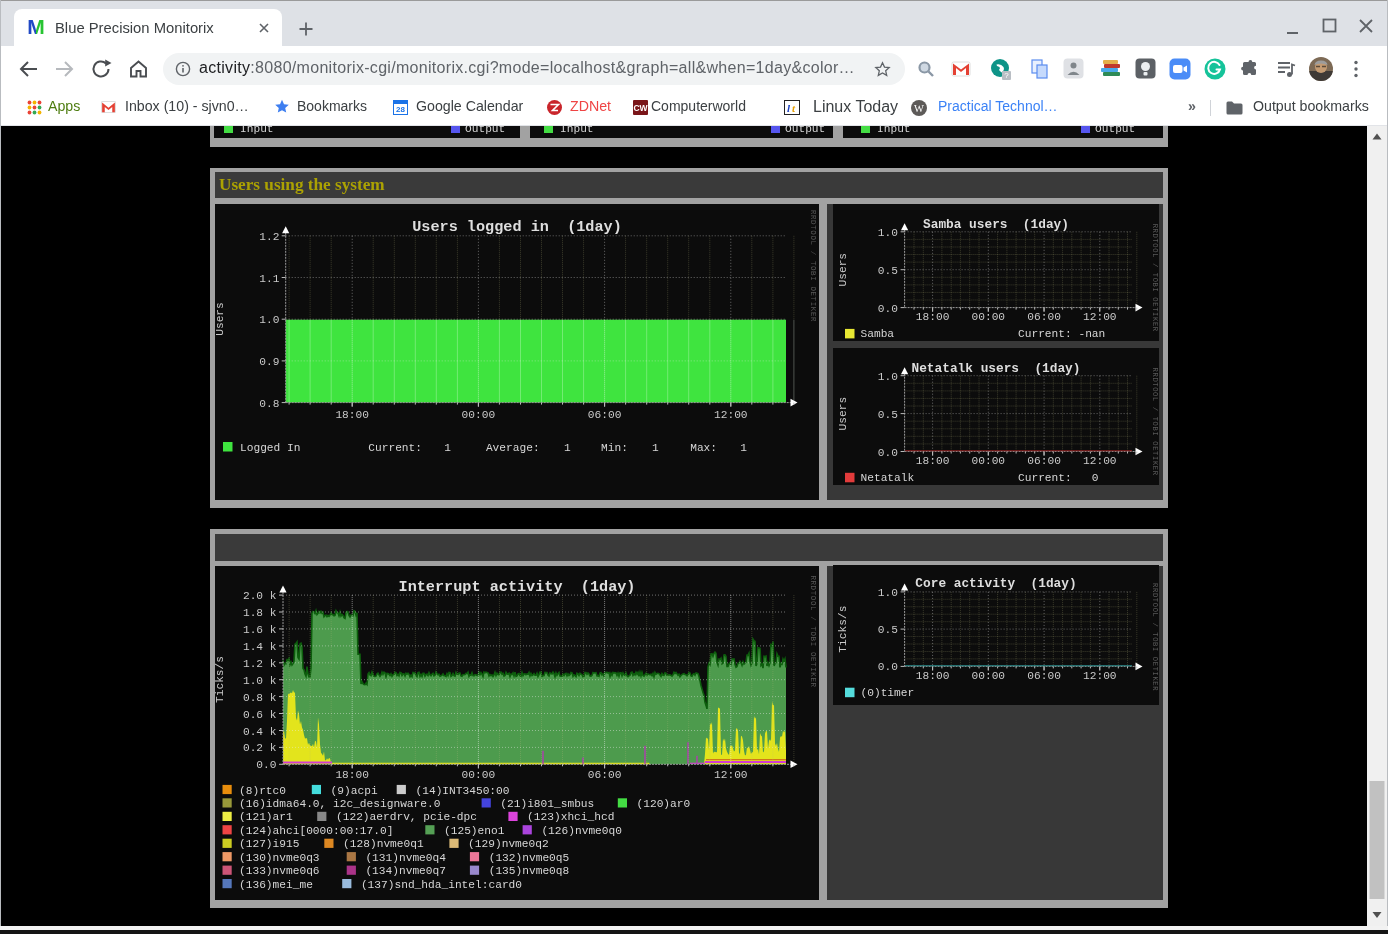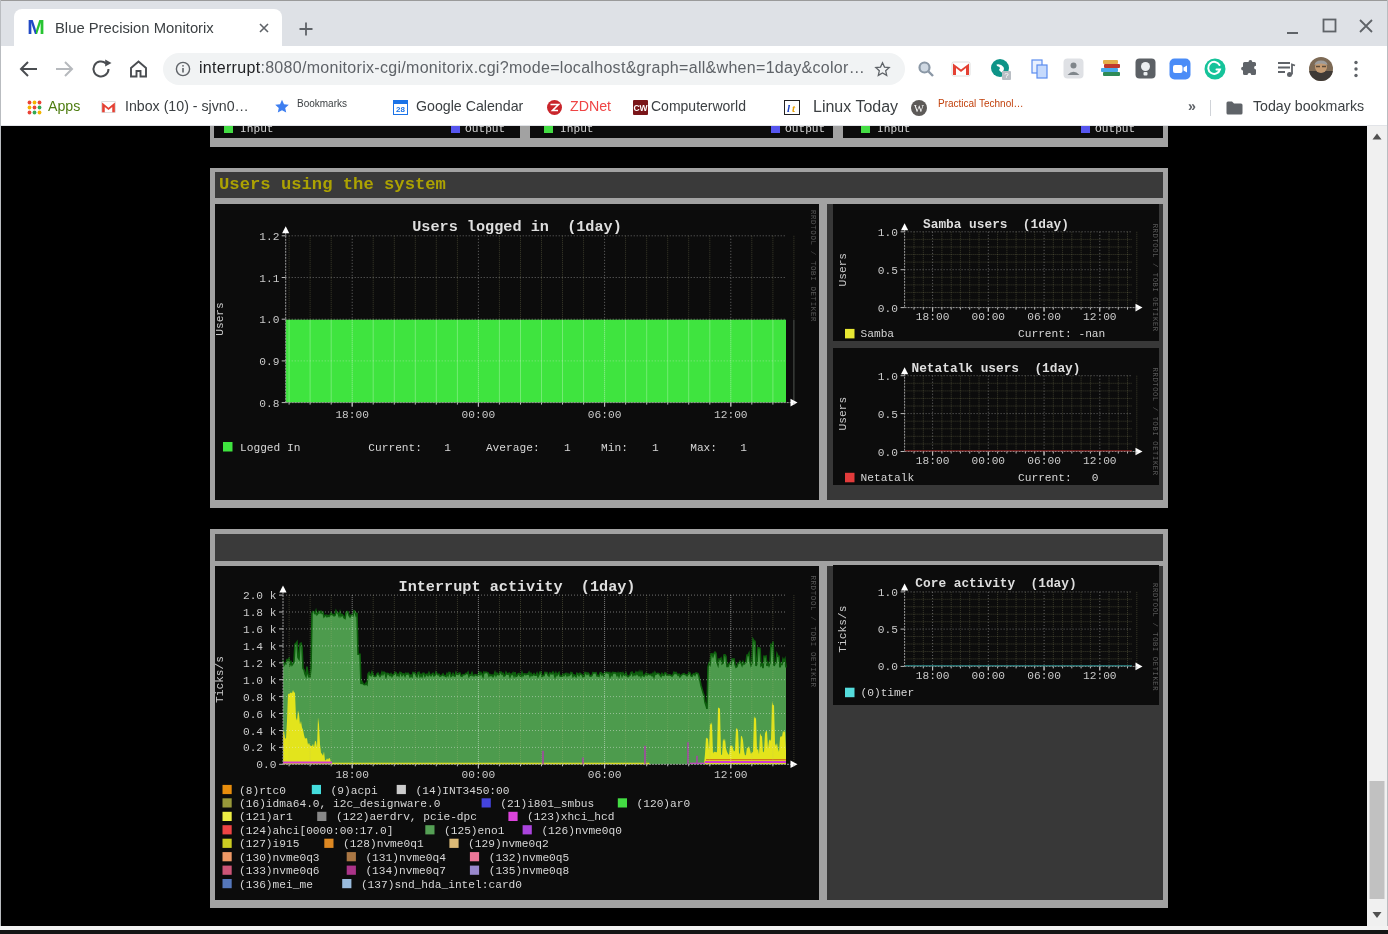--- a/index.html
+++ b/index.html
@@ -45,21 +45,21 @@
     </svg>
     <svg style="position:absolute;left:127px;top:57px" width="23" height="24" viewBox="0 0 23 24">
       <path d="M4 11 L11.5 4.5 L19 11 V19.5 H13.5 V14 H9.5 V19.5 H4 Z" stroke="#4a4d51" stroke-width="1.9" fill="none"></path>
     </svg>
     <div style="position:absolute;left:163px;top:53px;width:742px;height:32px;background:#f1f3f4;border-radius:16px"></div>
     <svg style="position:absolute;left:175px;top:61px" width="16" height="16" viewBox="0 0 16 16">
       <circle cx="8" cy="8" r="6.6" stroke="#5f6368" stroke-width="1.4" fill="none"></circle>
       <path d="M8 7 V11.4" stroke="#5f6368" stroke-width="1.6"></path>
       <circle cx="8" cy="4.8" r="0.9" fill="#5f6368"></circle>
     </svg>
-    <div style="position:absolute;left:199px;top:59px;font-family:'Liberation Sans', sans-serif;font-size:16px;letter-spacing:0.3px;color:#5f6368;white-space:nowrap"><span style="color:#202124">interrupt</span>:8080/monitorix-cgi/monitorix.cgi?mode=localhost&amp;graph=all&amp;when=1day&amp;color…</div>
+    <div style="position:absolute;left:199px;top:59px;font-family:'Liberation Sans', sans-serif;font-size:16px;letter-spacing:0.3px;color:#5f6368;white-space:nowrap"><span style="color:#202124">activity</span>:8080/monitorix-cgi/monitorix.cgi?mode=localhost&amp;graph=all&amp;when=1day&amp;color…</div>
     <svg style="position:absolute;left:874px;top:61px" width="17" height="17" viewBox="0 0 17 17">
       <path d="M8.5 1.8 L10.5 6.1 L15.2 6.6 L11.7 9.8 L12.7 14.4 L8.5 12 L4.3 14.4 L5.3 9.8 L1.8 6.6 L6.5 6.1 Z" stroke="#5f6368" stroke-width="1.3" fill="none"></path>
     </svg>
 <svg style="position:absolute;left:916px;top:59px" width="20" height="20" viewBox="0 0 20 20">
       <circle cx="8.5" cy="8.5" r="5" stroke="#8a97a5" stroke-width="2.2" fill="#cfd8e2"></circle>
       <path d="M12.5 12.5 L17 17" stroke="#8a97a5" stroke-width="2.4"></path>
     </svg>
     <svg style="position:absolute;left:951px;top:59px" width="20" height="20" viewBox="0 0 20 20">
       <rect x="1" y="3" width="18" height="14" rx="1.5" fill="#ffffff" stroke="#d6d6d6" stroke-width="0.8"></rect>
       <path d="M2 4.5 V16 H5 V9 L10 13 L15 9 V16 H18 V4.5 L10 10.5 Z" fill="#e44134"></path>
@@ -140,21 +140,21 @@
     </svg>
     <div style="position:absolute;top:98px;font-family:'Liberation Sans', sans-serif;font-size:14.2px;color:#4d7c0f;left:48px">Apps</div>
     <svg style="position:absolute;left:101px;top:101px" width="15" height="12" viewBox="0 0 20 16">
       <rect x="0.5" y="0.5" width="19" height="15" rx="1.5" fill="#ffffff" stroke="#cccccc" stroke-width="1"></rect>
       <path d="M1.5 2 V15 H5 V8 L10 12 L15 8 V15 H18.5 V2 L10 9 Z" fill="#e44134"></path>
     </svg>
     <div style="position:absolute;top:98px;font-family:'Liberation Sans', sans-serif;font-size:14.2px;color:#3c4043;left:125px">Inbox (10) - sjvn0…</div>
     <svg style="position:absolute;left:274px;top:99px" width="16" height="16" viewBox="0 0 16 16">
       <path d="M8 0.8 L10 5.2 L14.8 5.7 L11.2 8.9 L12.2 13.6 L8 11.2 L3.8 13.6 L4.8 8.9 L1.2 5.7 L6 5.2 Z" fill="#3d7ef0"></path>
     </svg>
-    <div style="position:absolute;top:98px;font-family:'Liberation Sans', sans-serif;font-size:10px;color:#3c4043;left:297px">Bookmarks</div>
+    <div style="position:absolute;top:98px;font-family:'Liberation Sans', sans-serif;font-size:14px;color:#3c4043;left:297px">Bookmarks</div>
     <svg style="position:absolute;left:393px;top:100px" width="15" height="15" viewBox="0 0 15 15">
       <rect x="0.5" y="0.5" width="14" height="14" fill="#ffffff" stroke="#1a73e8" stroke-width="1"></rect>
       <rect x="0.5" y="0.5" width="14" height="3.5" fill="#1a73e8"></rect>
       <text x="7.5" y="12" font-family="Liberation Sans" font-size="8" font-weight="bold" fill="#1a73e8" text-anchor="middle">28</text>
     </svg>
     <div style="position:absolute;top:98px;font-family:'Liberation Sans', sans-serif;font-size:14.2px;color:#3c4043;left:416px">Google Calendar</div>
     <svg style="position:absolute;left:547px;top:100px" width="15" height="15" viewBox="0 0 15 15">
       <circle cx="7.5" cy="7.5" r="7.5" fill="#c9252b"></circle>
       <path d="M3.5 4.5 H11.5 L5.5 10.5 H11" stroke="#ffffff" stroke-width="1.6" fill="none"></path>
     </svg>
@@ -167,27 +167,27 @@
     <svg style="position:absolute;left:784px;top:100px" width="16" height="15" viewBox="0 0 16 15">
       <rect x="0.5" y="0.5" width="15" height="14" fill="#ffffff" stroke="#222222" stroke-width="1"></rect>
       <text x="4.5" y="11.5" font-family="Liberation Serif" font-size="11" font-weight="bold" font-style="italic" fill="#1a3fbf" text-anchor="middle">l</text>
       <text x="9.5" y="11.5" font-family="Liberation Serif" font-size="11" font-weight="bold" font-style="italic" fill="#e8a000" text-anchor="middle">t</text>
     </svg>
     <div style="position:absolute;top:98px;font-family:'Liberation Sans', sans-serif;font-size:16px;color:#3c4043;left:813px">Linux Today</div>
     <svg style="position:absolute;left:911px;top:100px" width="16" height="16" viewBox="0 0 16 16">
       <circle cx="8" cy="8" r="8" fill="#5d5a58"></circle>
       <text x="8" y="11.5" font-family="Liberation Serif" font-size="10.5" fill="#ffffff" text-anchor="middle">W</text>
     </svg>
-    <div style="position:absolute;top:98px;font-family:'Liberation Sans', sans-serif;font-size:10px;color:#c2410c;left:938px">Practical Technol…</div>
+    <div style="position:absolute;top:98px;font-family:'Liberation Sans', sans-serif;font-size:14px;color:#3b82f6;left:938px">Practical Technol…</div>
     <div style="position:absolute;top:98px;font-family:'Liberation Sans', sans-serif;font-size:14.2px;color:#3c4043;left:1188px;color:#5f6368;font-weight:bold">»</div>
     <div style="position:absolute;left:1210px;top:100px;width:1px;height:16px;background:#d0d3d8"></div>
     <svg style="position:absolute;left:1226px;top:101px" width="17" height="14" viewBox="0 0 17 14">
       <path d="M0.5 2 a1.5 1.5 0 0 1 1.5 -1.5 h4 l2 2 h7 a1.5 1.5 0 0 1 1.5 1.5 v8 a1.5 1.5 0 0 1 -1.5 1.5 h-13 a1.5 1.5 0 0 1 -1.5 -1.5 Z" fill="#5f6368"></path>
     </svg>
-    <div style="position:absolute;top:98px;font-family:'Liberation Sans', sans-serif;font-size:14.2px;color:#3c4043;left:1253px">Today bookmarks</div>
+    <div style="position:absolute;top:98px;font-family:'Liberation Sans', sans-serif;font-size:14.2px;color:#3c4043;left:1253px">Output bookmarks</div>
 <div style="position:absolute;left:0;top:126px;width:1388px;height:800px;background:#000;overflow:hidden">
 </div>
 <div id="page" style="position:absolute;left:0;top:0;width:1388px;height:926px;overflow:hidden;pointer-events:none">
 <div style="position:absolute;left:0;top:126px;width:1388px;height:800px;overflow:hidden">
 <div style="position:absolute;left:0;top:-126px;width:1388px;height:926px">
 <div style="position:absolute;left:210px;top:120px;width:958px;height:27px;background:#a2a2a2"></div>
           <div style="position:absolute;left:214px;top:118px;width:306px;height:20px;background:#0c0c0c"></div>
           <div style="position:absolute;left:530px;top:118px;width:303px;height:20px;background:#0c0c0c"></div>
           <div style="position:absolute;left:843px;top:118px;width:320px;height:20px;background:#0c0c0c"></div>
           <div style="position:absolute;left:224px;top:124px;width:9px;height:9px;background:#44dd44"></div>
@@ -197,21 +197,21 @@
           <div style="position:absolute;left:544px;top:124px;width:9px;height:9px;background:#44dd44"></div>
           <div style="position:absolute;left:560px;top:123px;font-family:'Liberation Mono', monospace;font-size:11.2px;color:#d6d6d6">Input</div>
           <div style="position:absolute;left:771px;top:124px;width:9px;height:9px;background:#5555ee"></div>
           <div style="position:absolute;left:785px;top:123px;font-family:'Liberation Mono', monospace;font-size:11.2px;color:#d6d6d6">Output</div>
           <div style="position:absolute;left:861px;top:124px;width:9px;height:9px;background:#44dd44"></div>
           <div style="position:absolute;left:877px;top:123px;font-family:'Liberation Mono', monospace;font-size:11.2px;color:#d6d6d6">Input</div>
           <div style="position:absolute;left:1081px;top:124px;width:9px;height:9px;background:#5555ee"></div>
           <div style="position:absolute;left:1095px;top:123px;font-family:'Liberation Mono', monospace;font-size:11.2px;color:#d6d6d6">Output</div>
 <div style="position:absolute;left:210px;top:168px;width:958px;height:340px;background:#a2a2a2"></div>
           <div style="position:absolute;left:215px;top:172px;width:948px;height:26px;background:#3a3a3a"></div>
-          <div style="position:absolute;left:219px;top:172px;height:22px;line-height:26px;font-family:Liberation Mono, monospace;font-size:17.2px;font-weight:bold;color:#aca202">Users using the system</div>
+          <div style="position:absolute;left:219px;top:172px;height:22px;line-height:26px;font-family:Liberation Serif, serif;font-size:17.2px;font-weight:bold;color:#aca202">Users using the system</div>
           <div style="position:absolute;left:215px;top:204px;width:604px;height:296px;background:#0c0c0c"></div>
           <div style="position:absolute;left:827px;top:204px;width:336px;height:296px;background:#383838"></div>
 <div style="position:absolute;left:210px;top:529px;width:958px;height:379px;background:#a2a2a2"></div>
           <div style="position:absolute;left:215px;top:534px;width:948px;height:27px;background:#3a3a3a"></div>
           <div style="position:absolute;left:215px;top:566px;width:604px;height:334px;background:#0c0c0c"></div>
           <div style="position:absolute;left:827px;top:566px;width:336px;height:334px;background:#383838"></div>
 <svg style="position:absolute;left:215px;top:204px" width="604" height="296" viewBox="0 0 604 296">
             <rect x="0.0" y="0.0" width="604.0" height="296.0" fill="#0c0c0c"></rect>
             <text x="302.0" y="26.5" font-family="'Liberation Mono', monospace" font-size="15.2" fill="#dedede" text-anchor="middle" font-weight="bold" xml:space="preserve">Users logged in  (1day)</text>
             <text x="595.5" y="62.0" font-family="'Liberation Mono', monospace" font-size="7.5" fill="#595959" text-anchor="middle" font-weight="normal" xml:space="preserve" letter-spacing="0.6" transform="rotate(90 595.5 62.0)">RRDTOOL / TOBI OETIKER</text>

